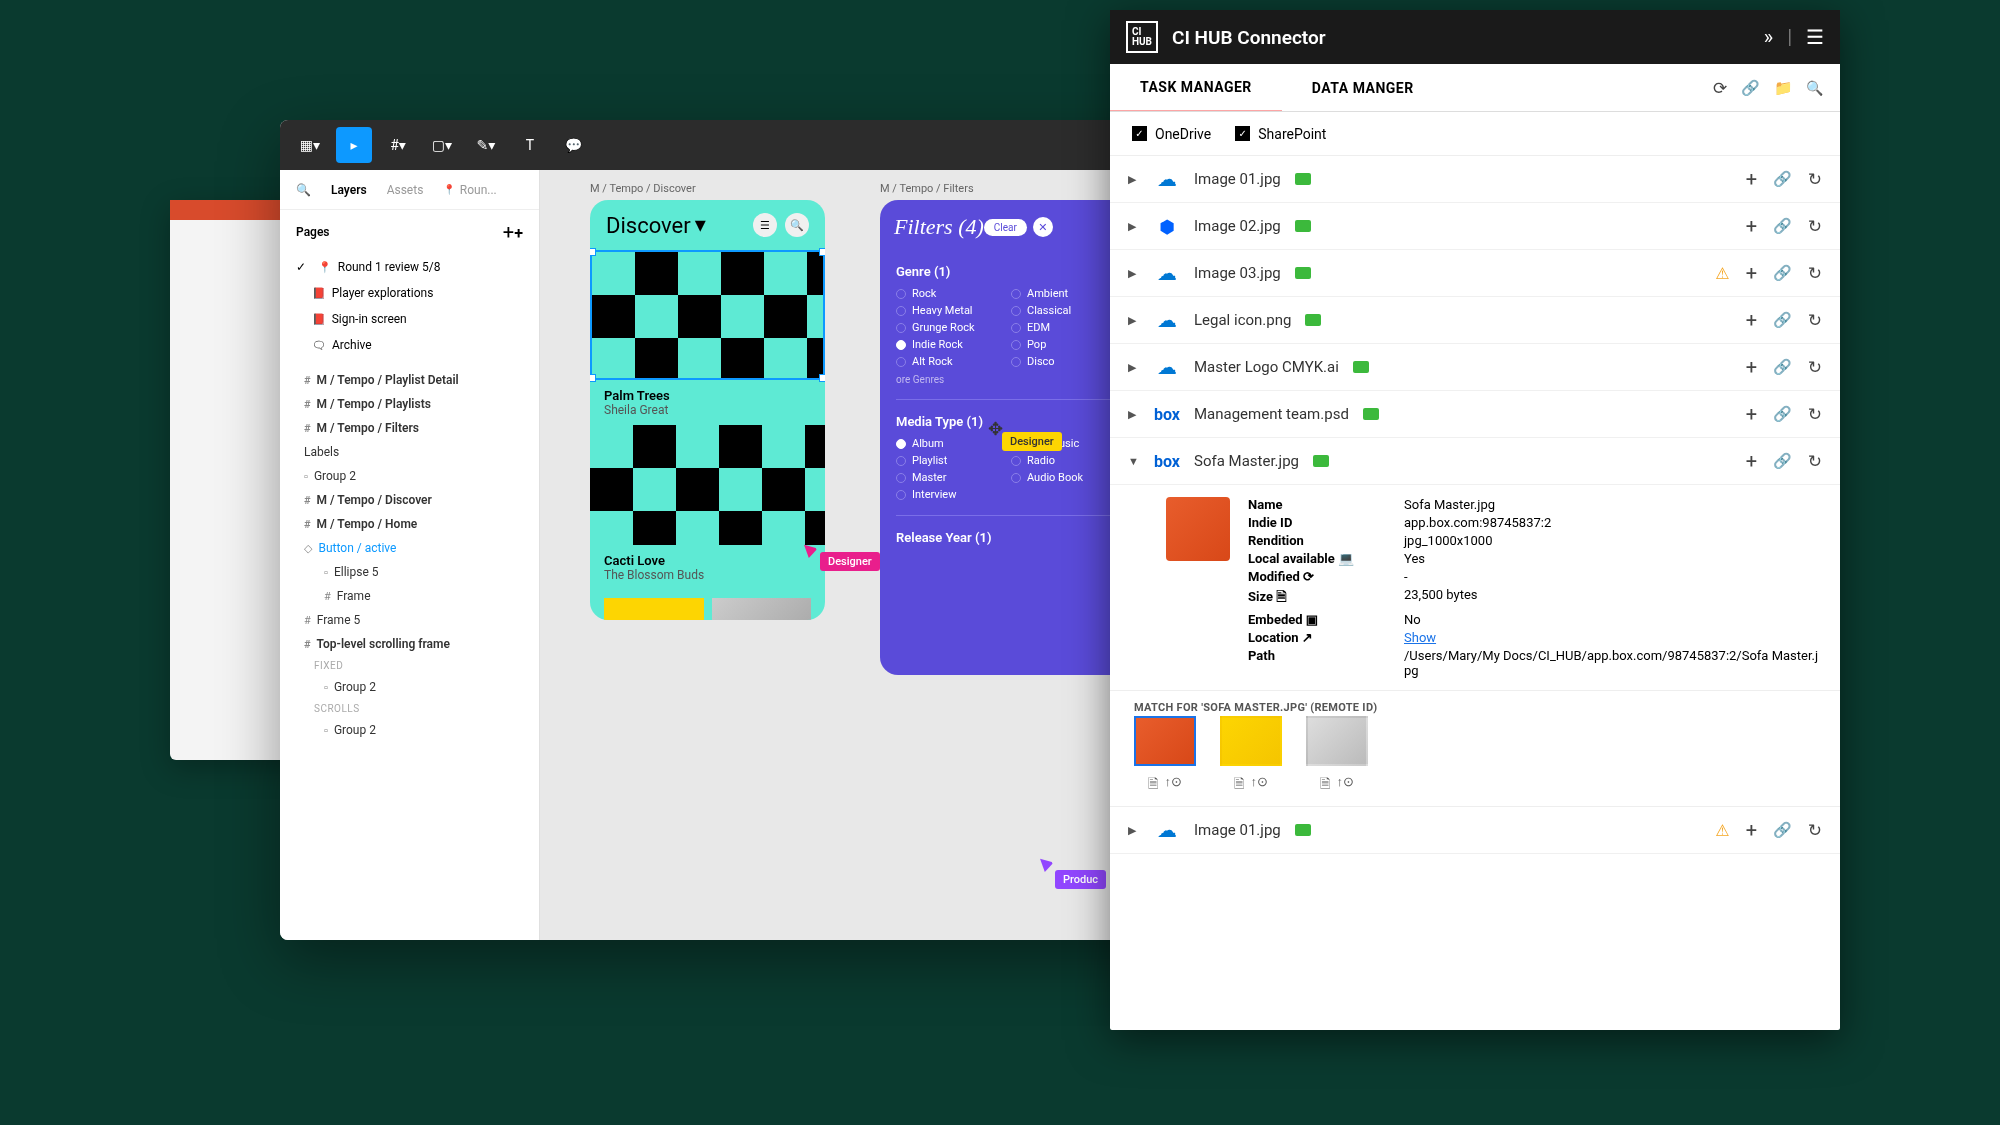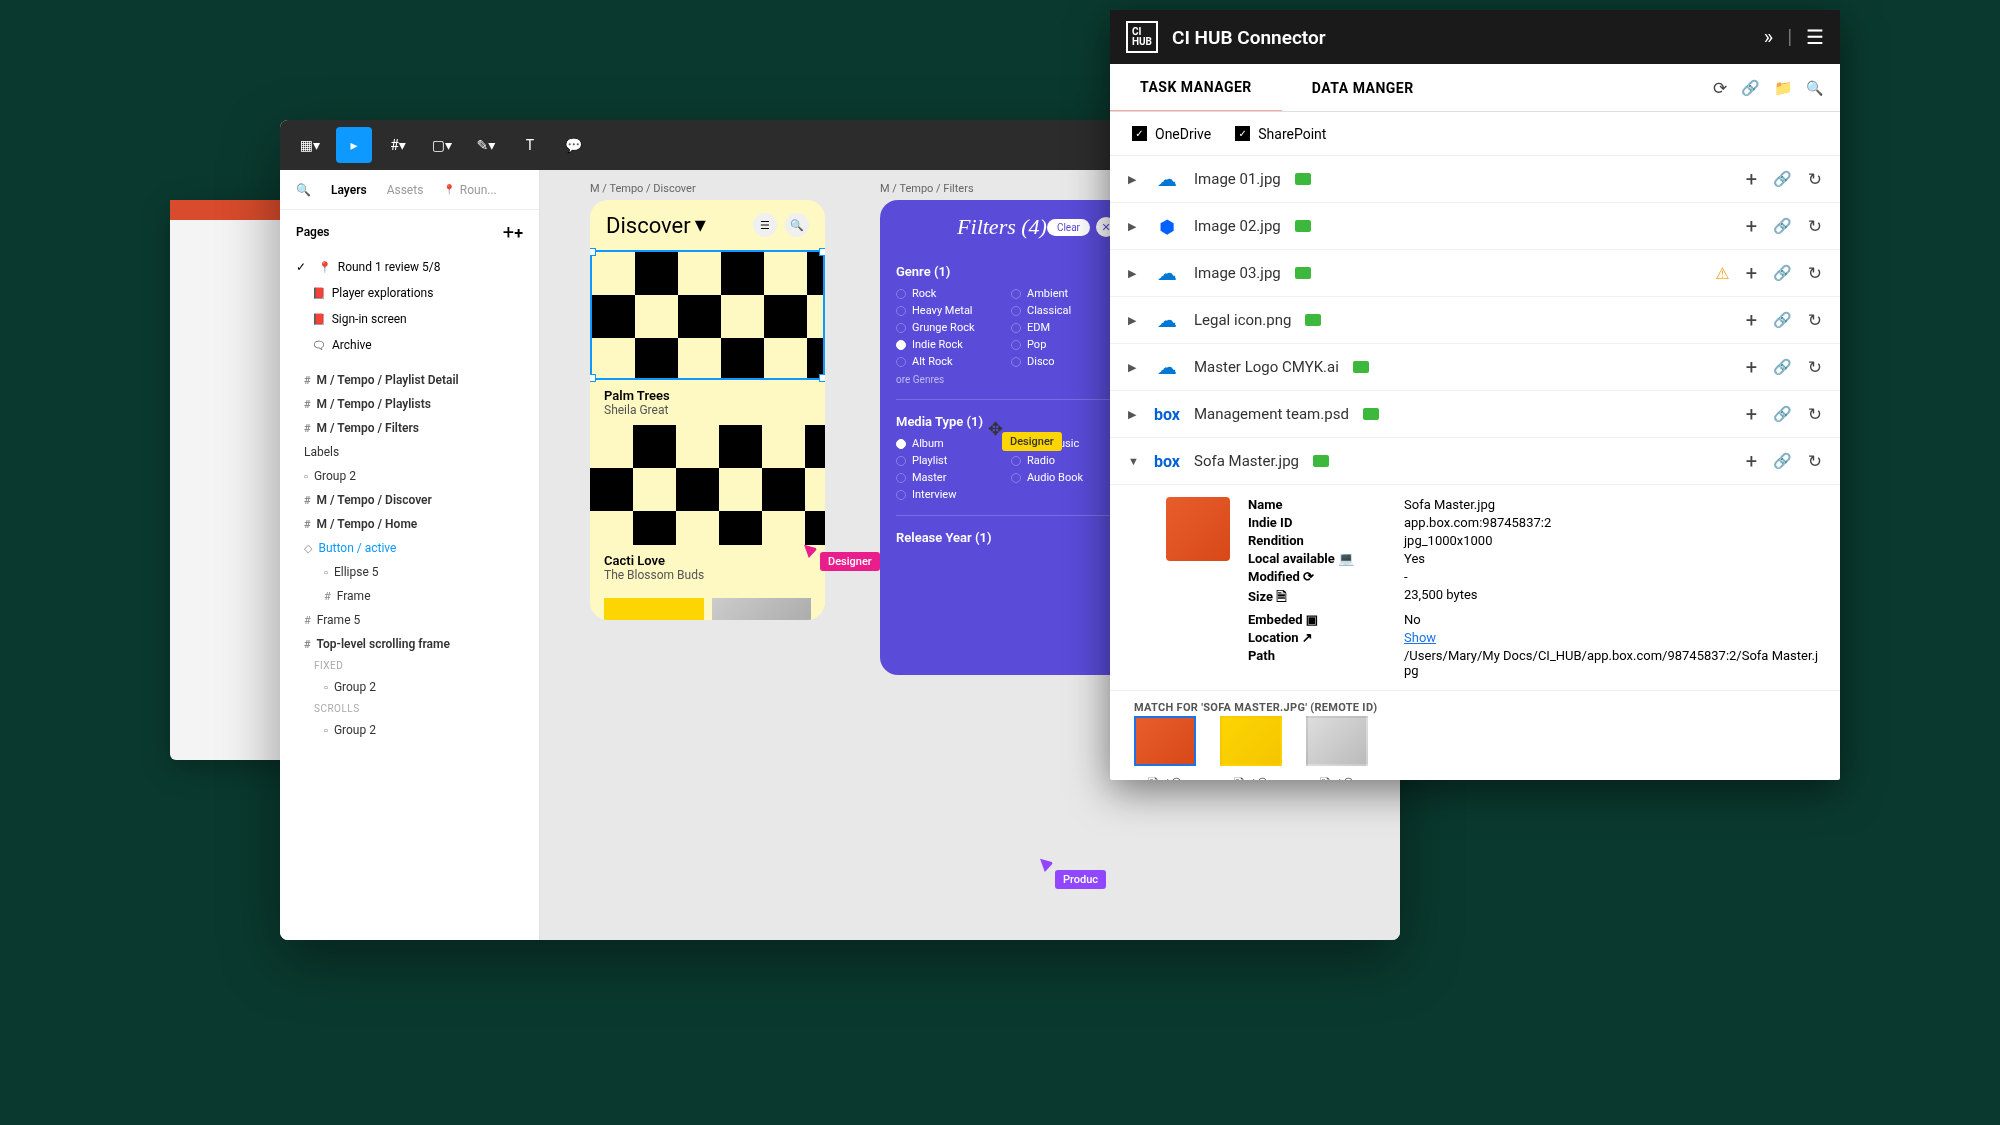--- a/index.html
+++ b/index.html
@@ -29,40 +29,40 @@
 .layer-item.component::before{content:"◇";color:#888;font-size:11px}
 .layer-item.group::before{content:"▫";color:#888;font-size:11px}
 .layer-item.bold{font-weight:600}
 .layer-item.selected{color:#0d99ff}
 .layer-item.nested{padding-left:44px}
 .section-label{padding:4px 16px 4px 34px;font-size:10px;color:#aaa;letter-spacing:0.5px}
 
 
 .canvas{position:absolute;left:260px;top:50px;right:0;bottom:0;background:#e8e8e8;overflow:hidden}
 .artboard-label{font-size:11px;color:#666;position:absolute}
-.artboard{position:absolute;background:#fef9c3;border-radius:18px;overflow:hidden}
+.artboard{position:absolute;background:#5eead4;border-radius:18px;overflow:hidden}
 .artboard.discover{left:50px;top:30px;width:235px;height:420px}
 .ab-header{display:flex;align-items:center;justify-content:space-between;padding:12px 16px}
 .ab-title{font-family:Georgia,serif;font-size:22px;font-weight:400;display:flex;align-items:center;gap:4px}
 .ab-icons{display:flex;gap:8px}
 .ab-icon{width:24px;height:24px;border-radius:50%;background:#f0f0f0;display:flex;align-items:center;justify-content:center;font-size:11px}
 .checker{width:100%;height:130px;background-image:linear-gradient(45deg,#000 25%,transparent 25%),linear-gradient(-45deg,#000 25%,transparent 25%),linear-gradient(45deg,transparent 75%,#000 75%),linear-gradient(-45deg,transparent 75%,#000 75%);background-size:86px 86px;background-position:0 0,0 43px,43px -43px,-43px 0}
 .selected-box{border:2px solid #0d99ff;position:relative}
 .sel-handle{position:absolute;width:8px;height:8px;background:#fff;border:1.5px solid #0d99ff}
 .sel-handle.tl{top:-4px;left:-4px}.sel-handle.tr{top:-4px;right:-4px}.sel-handle.bl{bottom:-4px;left:-4px}.sel-handle.br{bottom:-4px;right:-4px}
 .track-info{padding:8px 14px}
 .track-title{font-size:13px;font-weight:600}
 .track-artist{font-size:12px;color:#555}
 .small-tiles{display:flex;gap:8px;padding:8px 14px}
 .tile{width:100px;height:30px}
 .tile.yellow{background:#fdd502}
 .tile.photo{background:linear-gradient(135deg,#ccc,#aaa)}
 
 .artboard.filters{left:340px;top:30px;width:250px;height:475px;background:#5a4bd9;color:#fff}
-.filters-header{display:flex;align-items:center;justify-content:flex-end;padding:14px 14px}
+.filters-header{display:flex;align-items:center;justify-content:flex-start;padding:14px 14px}
 .filters-title{font-family:Georgia,serif;font-size:22px;font-style:italic}
 .filter-tags{display:flex;gap:6px;align-items:center}
 .clear-btn{background:#fff;color:#5a4bd9;font-size:10px;padding:3px 10px;border-radius:10px}
 .close-btn{width:20px;height:20px;background:#fff;color:#5a4bd9;border-radius:50%;display:flex;align-items:center;justify-content:center;font-size:11px}
 .filter-section{padding:10px 16px}
 .filter-section-title{font-size:13px;font-weight:600;margin-bottom:8px}
 .filter-opts{display:grid;grid-template-columns:1fr 1fr;gap:4px 12px;font-size:11px}
 .filter-opt{display:flex;align-items:center;gap:6px}
 .radio{width:10px;height:10px;border-radius:50%;border:1.5px solid #8a7fe8;flex-shrink:0}
 .radio.on{background:#fff;border-color:#fff}
@@ -72,21 +72,21 @@
 .user-cursor{position:absolute;font-size:11px;font-weight:500;padding:3px 8px;border-radius:3px;color:#fff}
 .cursor-arrow{position:absolute;width:14px;height:14px}
 .designer1{left:280px;top:382px;background:#e91e8c}
 .designer1-arrow{left:266px;top:372px;border-left:10px solid #e91e8c;border-top:7px solid transparent;border-bottom:5px solid transparent;transform:rotate(-20deg)}
 .designer2{position:absolute;left:462px;top:262px;background:#fdd502;color:#333}
 .designer2-arrow{position:absolute;left:448px;top:248px}
 .product{left:515px;top:700px;background:#9146ff}
 .product-arrow{left:502px;top:686px;border-left:10px solid #9146ff;border-top:7px solid transparent;border-bottom:5px solid transparent;transform:rotate(-20deg)}
 
 
-.cihub-panel{position:absolute;right:160px;top:10px;width:730px;height:770px;background:#fff;box-shadow:0 10px 40px rgba(0,0,0,0.5);border-radius:2px;display:flex;flex-direction:column}
+.cihub-panel{position:absolute;right:160px;top:10px;width:730px;height:1020px;background:#fff;box-shadow:0 10px 40px rgba(0,0,0,0.5);border-radius:2px;display:flex;flex-direction:column}
 .cihub-header{height:54px;background:#1a1a1a;display:flex;align-items:center;padding:0 16px;gap:14px}
 .cihub-logo{width:32px;height:32px;border:2px solid #fff;display:flex;align-items:center;justify-content:center;color:#fff;font-size:10px;font-weight:700;line-height:1}
 .cihub-title{color:#fff;font-size:19px;font-weight:600}
 .cihub-header-right{margin-left:auto;display:flex;align-items:center;gap:14px;color:#fff;font-size:20px}
 .cihub-tabs{height:48px;display:flex;align-items:center;border-bottom:1px solid #ddd}
 .cihub-tab{flex:0 0 auto;padding:0 30px;font-size:14px;font-weight:700;letter-spacing:0.5px;height:100%;display:flex;align-items:center;cursor:pointer}
 .cihub-tab.active{border-bottom:1px solid #fca5a5}
 .cihub-tab-icons{margin-left:auto;display:flex;gap:14px;padding-right:16px;font-size:16px;color:#444}
 .cihub-sources{height:44px;display:flex;align-items:center;gap:24px;padding:0 22px;font-size:14px;border-bottom:1px solid #eee}
 .source-chk{display:flex;align-items:center;gap:8px}

